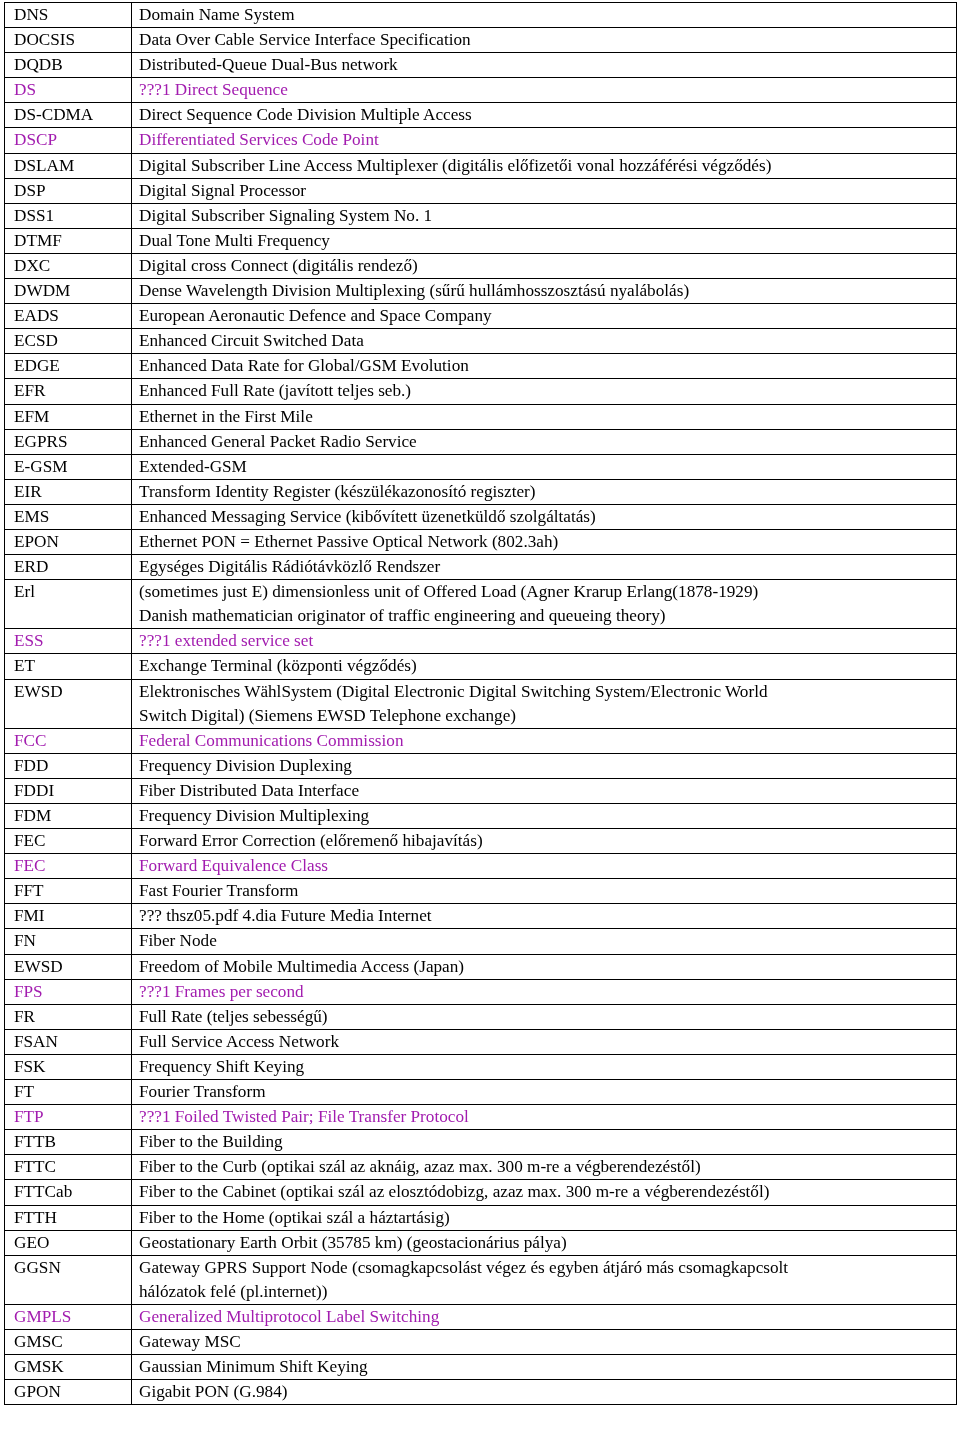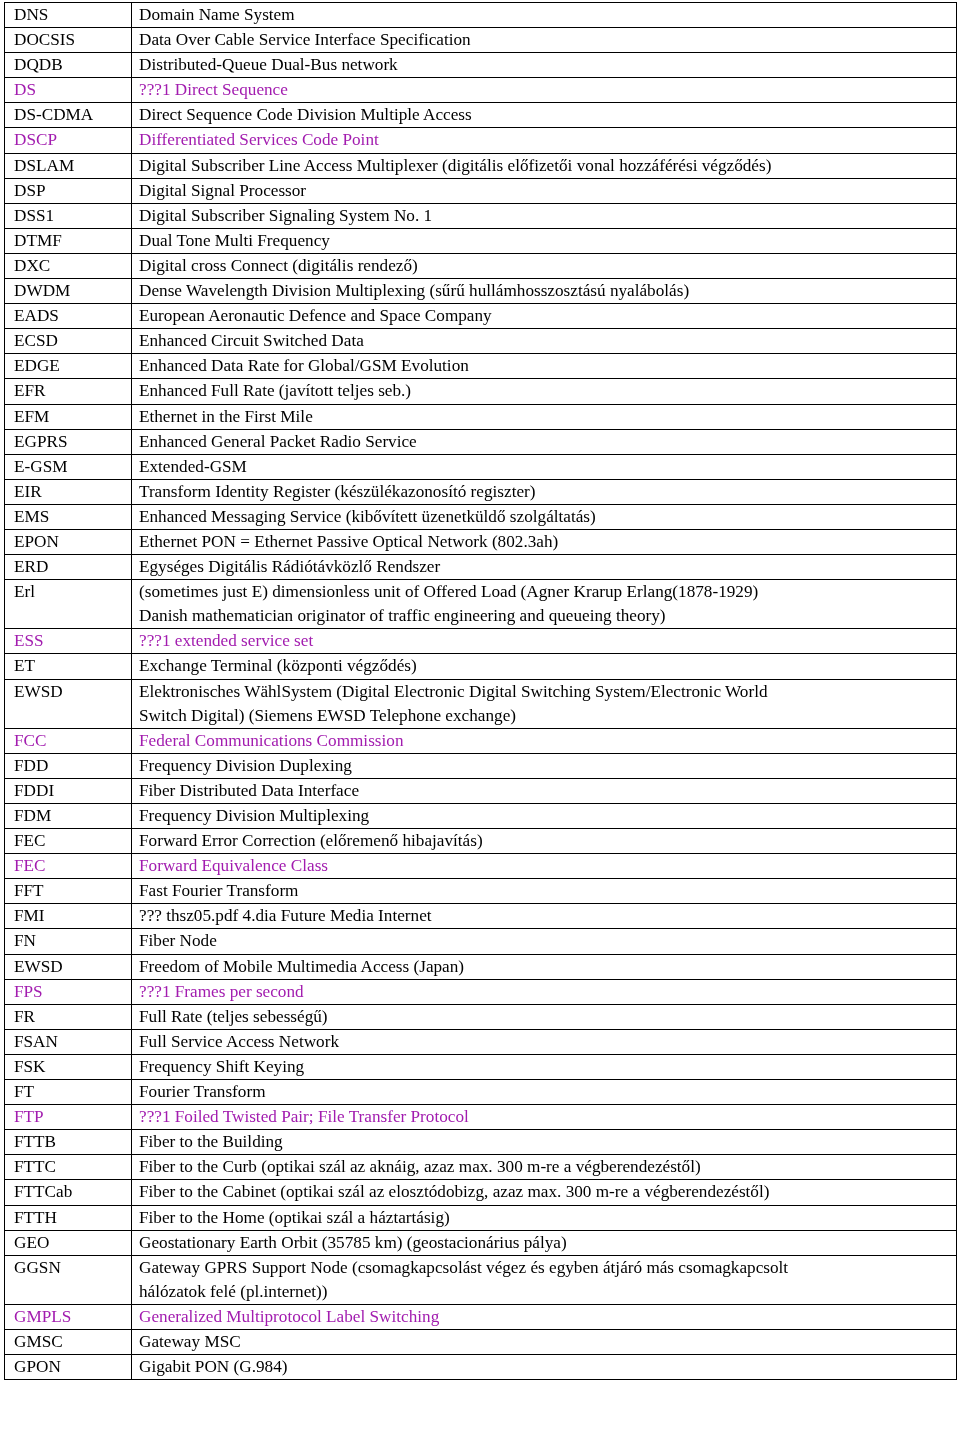--- a/index.html
+++ b/index.html
@@ -254,17 +254,21 @@
       </tr>
       <tr class="green">
         <td class="abbr">GMPLS</td>
         <td class="def">Generalized Multiprotocol Label Switching</td>
       </tr>
       <tr>
         <td class="abbr">GMSC</td>
         <td class="def">Gateway MSC</td>
       </tr>
       <tr>
+        <td class="abbr">GMSK</td>
+        <td class="def">Gaussian Minimum Shift Keying</td>
+      </tr>
+      <tr>
         <td class="abbr">GPON</td>
         <td class="def">Gigabit PON (G.984)</td>
       </tr>
     </tbody>
 </table>
 
 </body></html>

